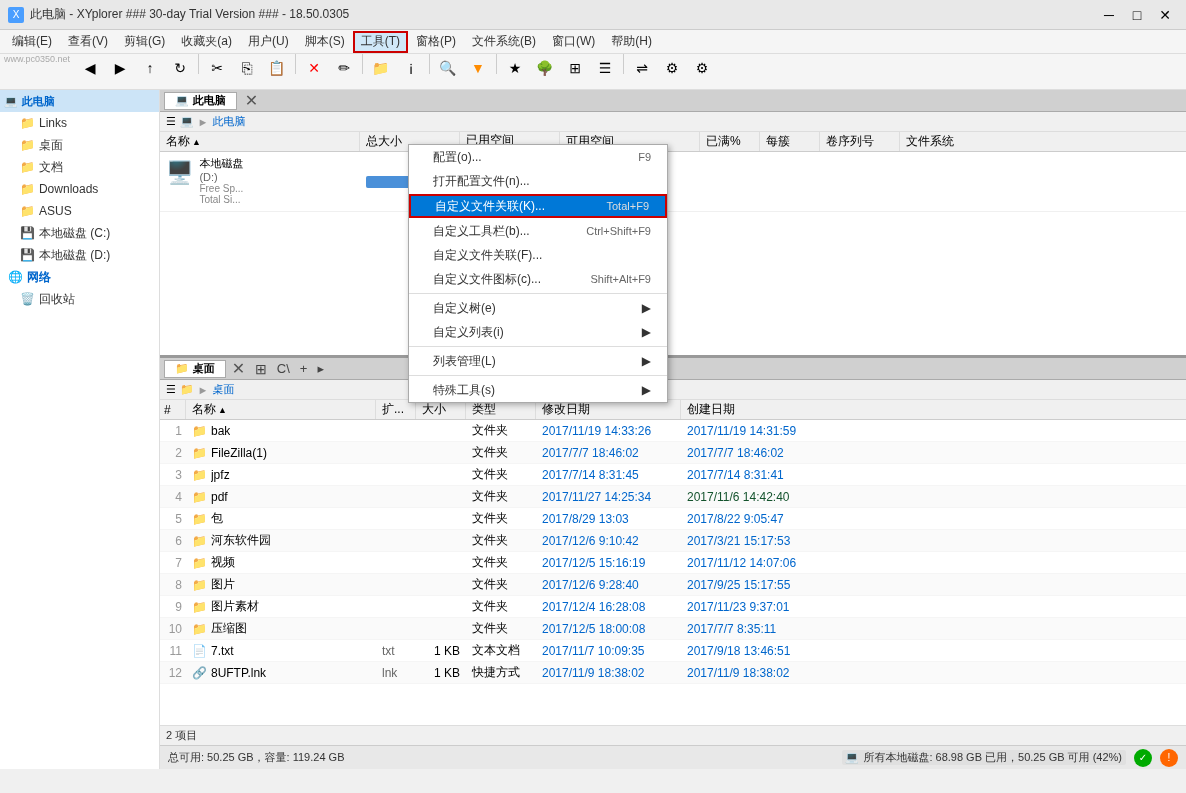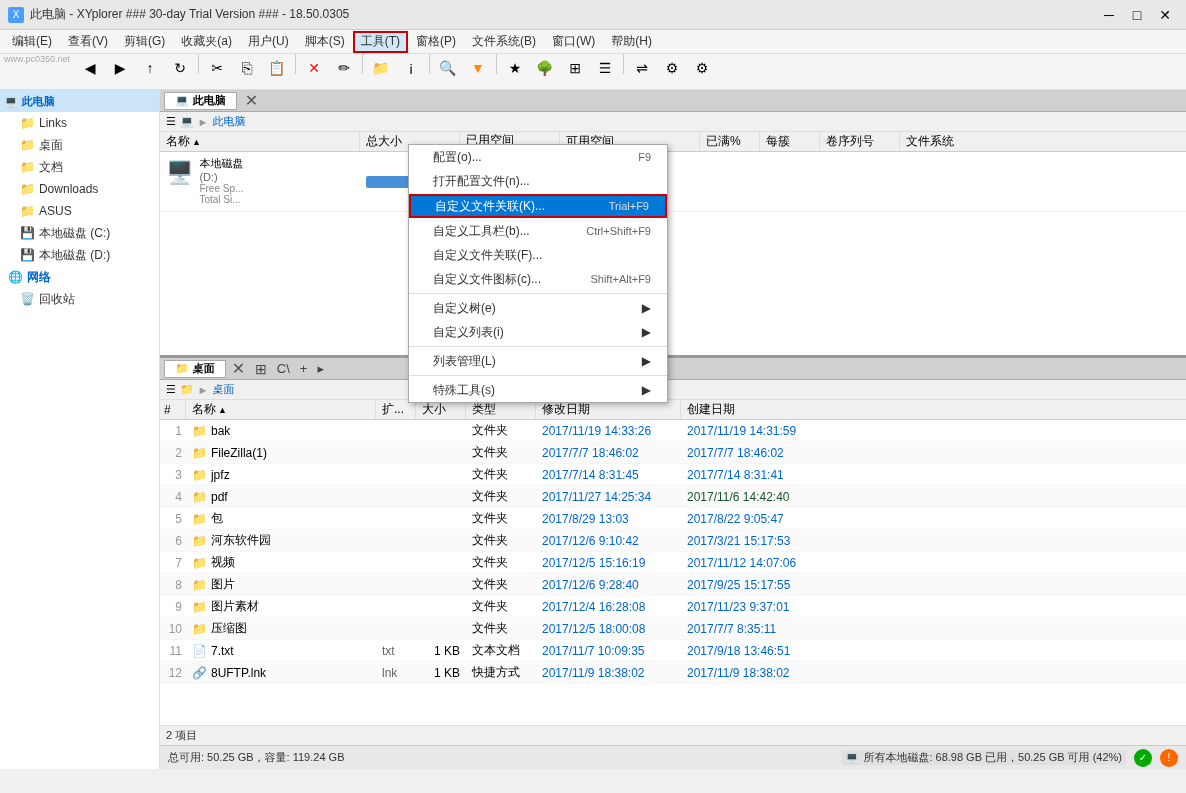--- a/index.html
+++ b/index.html
@@ -451,21 +451,21 @@
       <div class="menu-row">
         <span>配置(o)...</span>
         <span class="shortcut">F9</span>
       </div>
       <div class="menu-row">
         <span>打开配置文件(n)...</span>
         <span class="shortcut"></span>
       </div>
       <div class="menu-row highlighted" style="background:#0078d7; color:white; border:2px solid #cc0000; margin:1px 0;">
         <span>自定义文件关联(K)...</span>
-        <span class="shortcut" style="color:#ddd;">Trial+F9</span>
+        <span class="shortcut" style="color:#ddd;">Total+F9</span>
       </div>
       <div class="menu-row">
         <span>自定义工具栏(b)...</span>
         <span class="shortcut">Ctrl+Shift+F9</span>
       </div>
       <div class="menu-row">
         <span>自定义文件关联(F)...</span>
         <span class="shortcut"></span>
       </div>
       <div class="menu-row">

